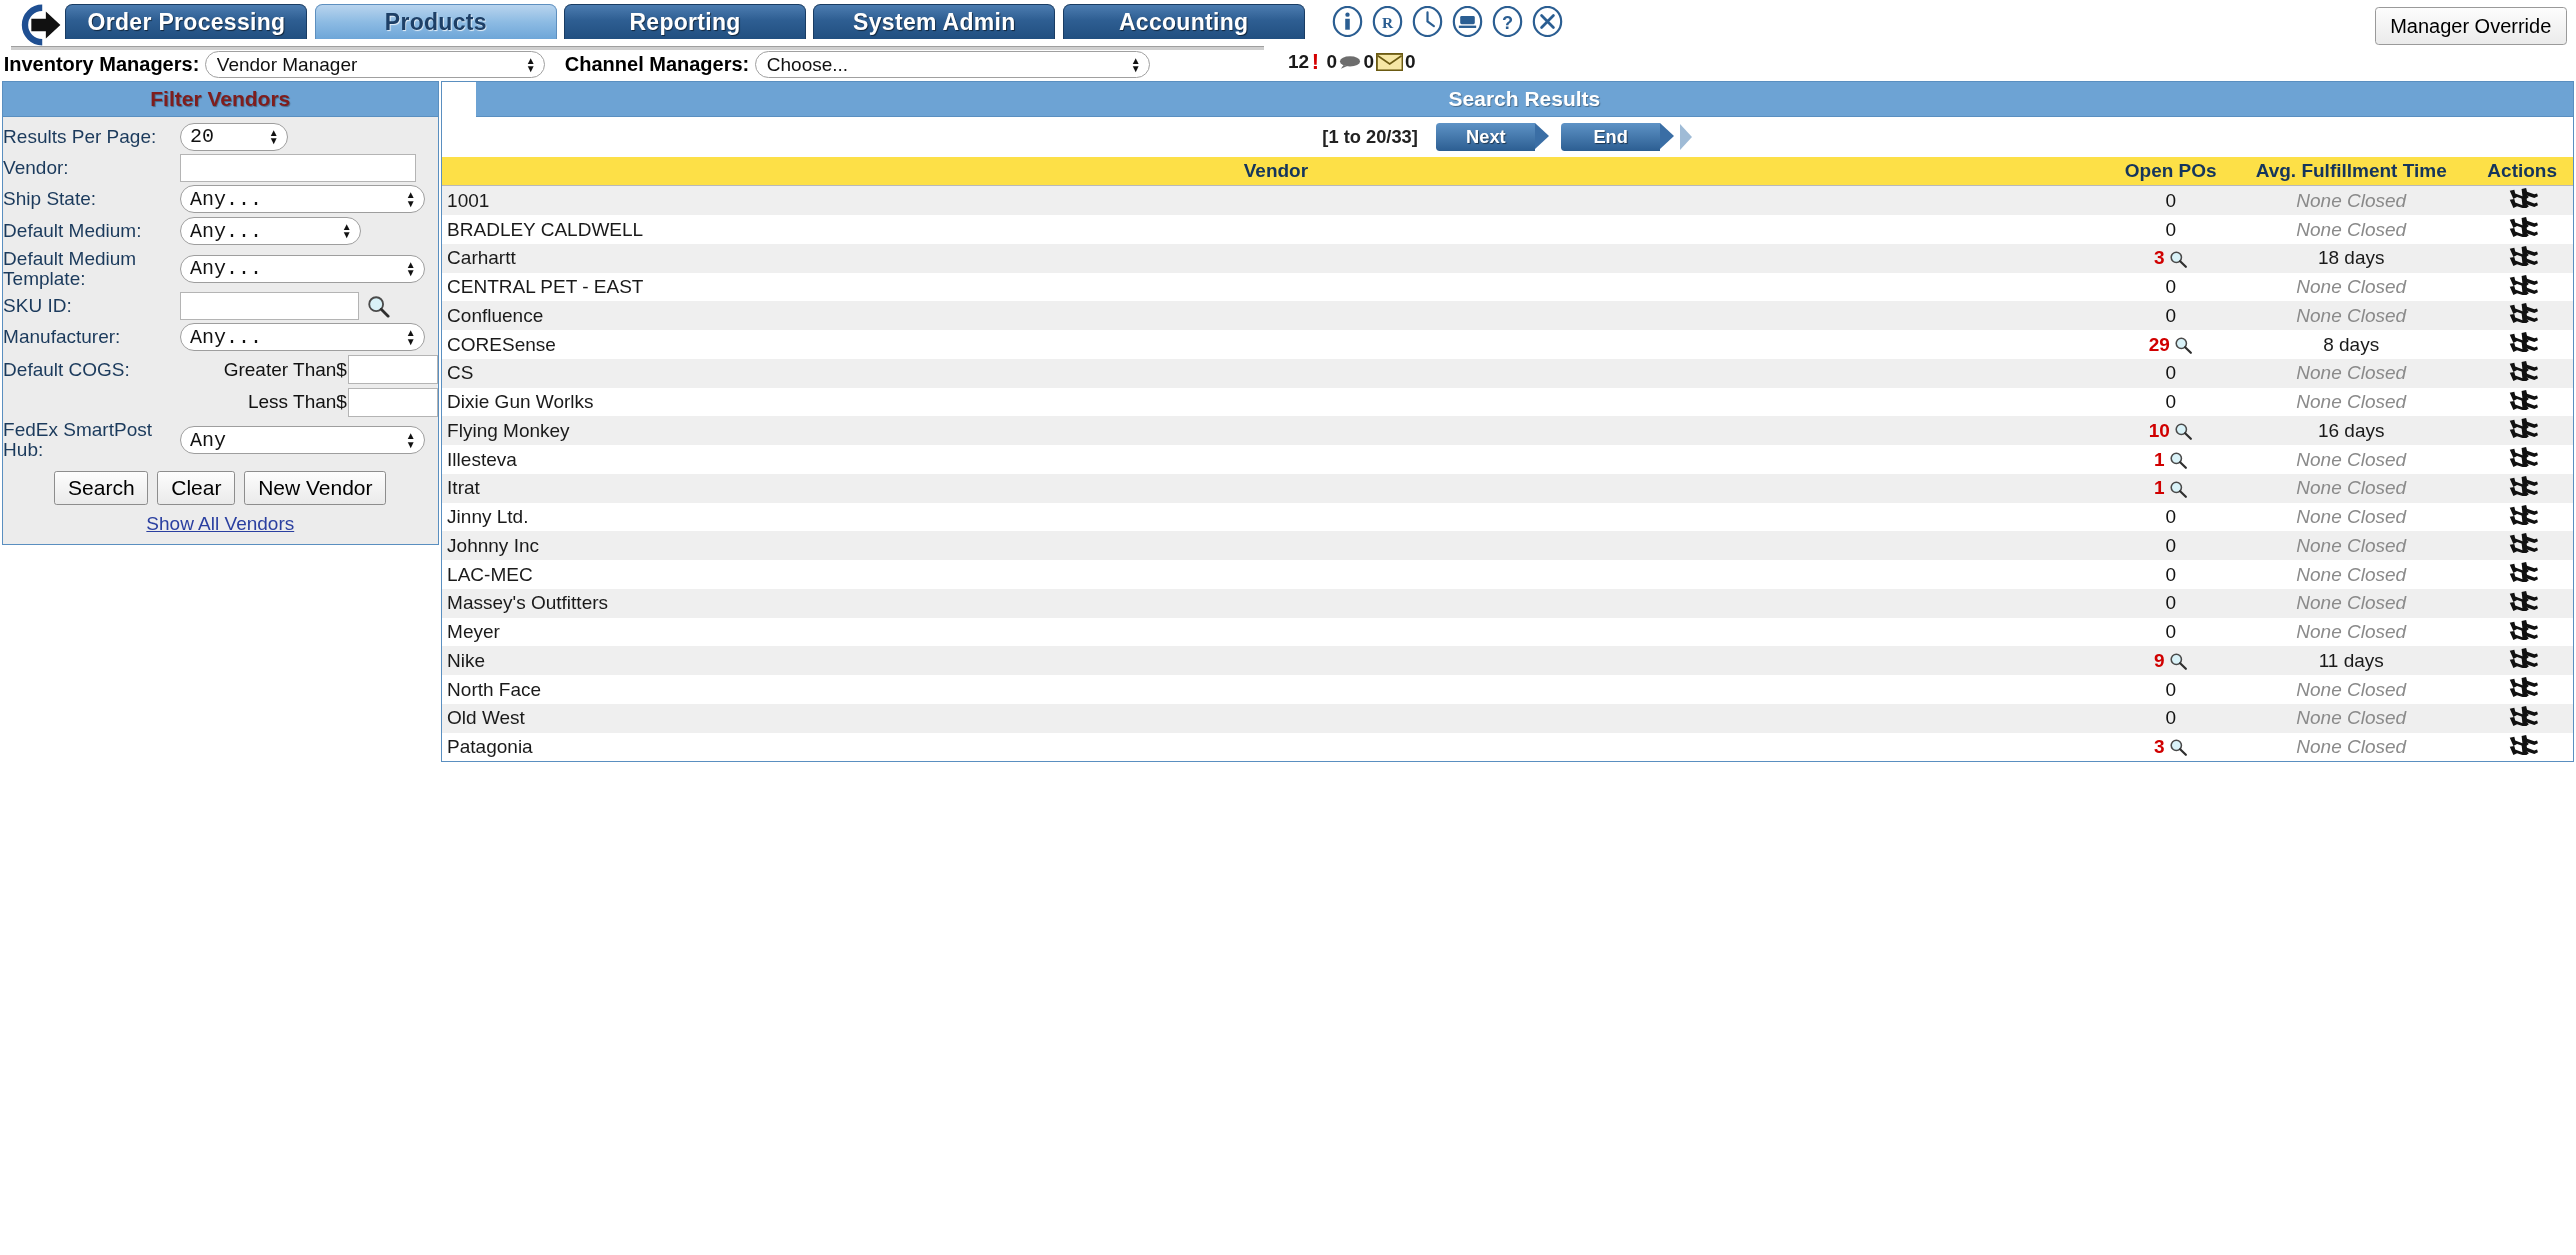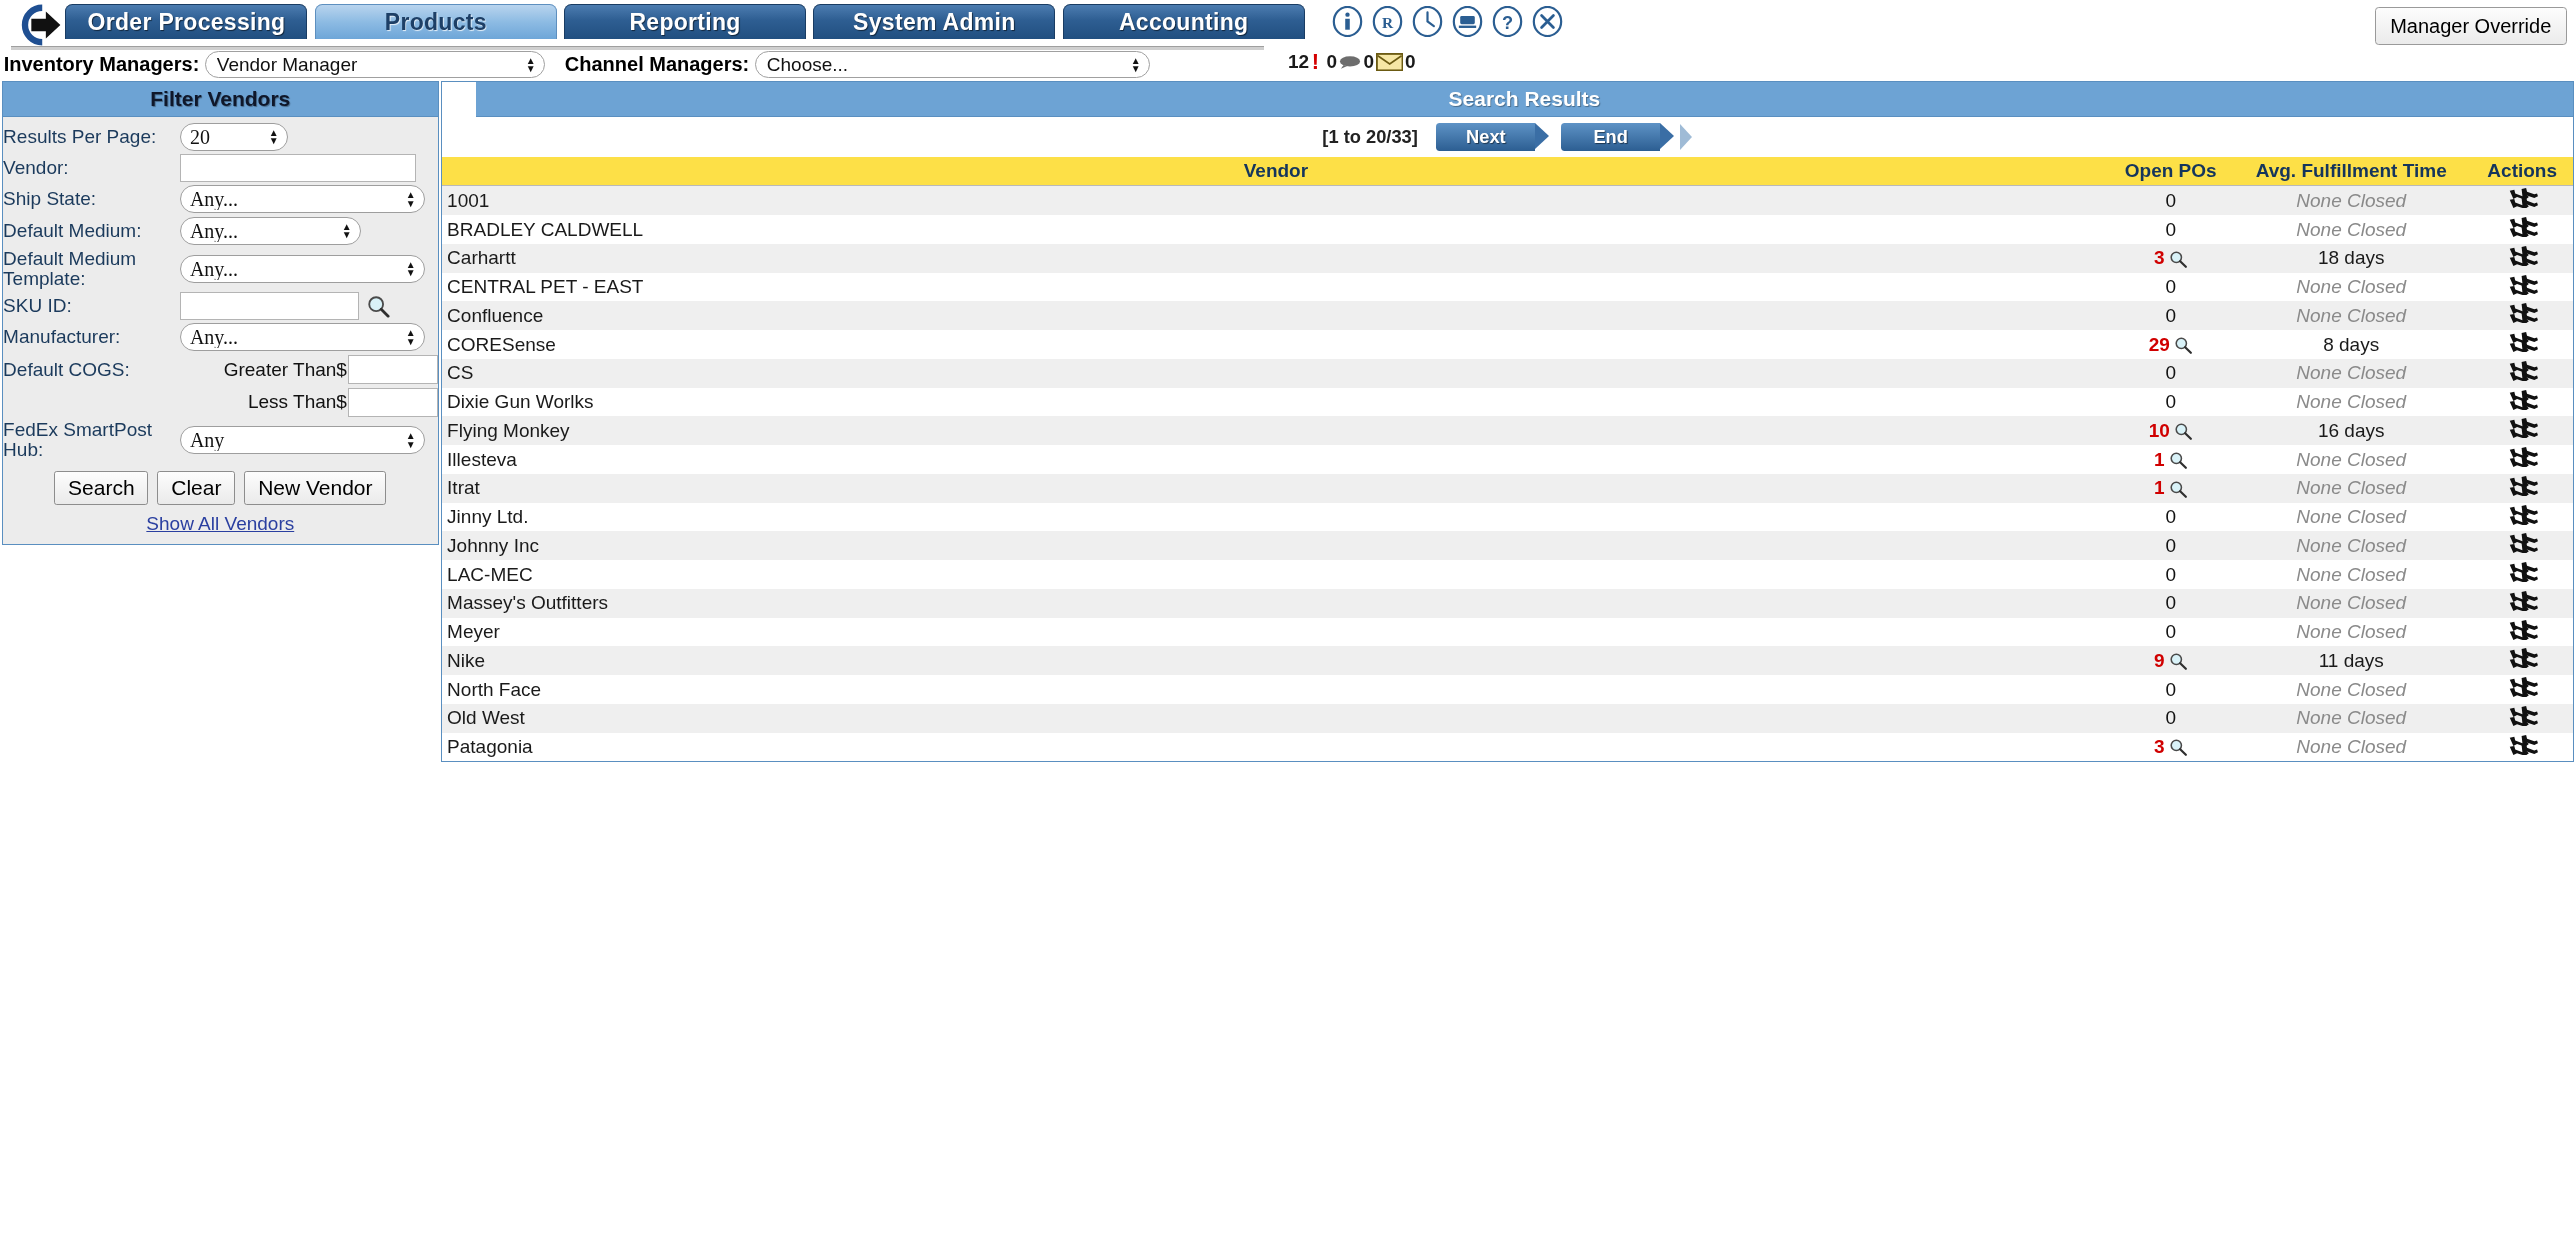--- a/index.html
+++ b/index.html
@@ -171,21 +171,21 @@
   
   .panel {
     width: 437px;
     border: 1.8px solid #5a8fc0;
     box-sizing: border-box;
     background: #ececec;
     flex: none;
   }
   .panel-title {
     background: #6da3d4;
-    color: #0f172a;
+    color: #7f1d1d;
     font-weight: bold;
     font-size: 21px;
     text-align: center;
     padding: 4.6px 0 5.5px;
     text-shadow: 0.9px 0.9px 0.9px rgba(0,0,0,.35);
     border-bottom: 0.9px solid #5a8fc0;
   }
   .filter-body { padding: 5.5px 0 9.1px 0; }
   .frow {
     display: flex;
@@ -215,21 +215,21 @@
   }
   .sel-filter {
     -webkit-appearance: none;
     appearance: none;
     height: 28px;
     width: 245px;
     border: 0.9px solid #9e9e9e;
     border-radius: 14.6px;
     background: #fff;
     font-size: 20px;
-    font-family: Liberation Serif, serif;
+    font-family: Liberation Mono, monospace;
     padding: 0 24px 0 9.1px;
     box-sizing: border-box;
     color: #111;
     cursor: pointer;
   }
   .sel-filter.mid { width: 181px; }
   .sel-filter.rpp { width: 108px; font-size: 20px; }
   .magnify-btn {
     margin-left: 7.3px;
     width: 24px; height: 24px;

